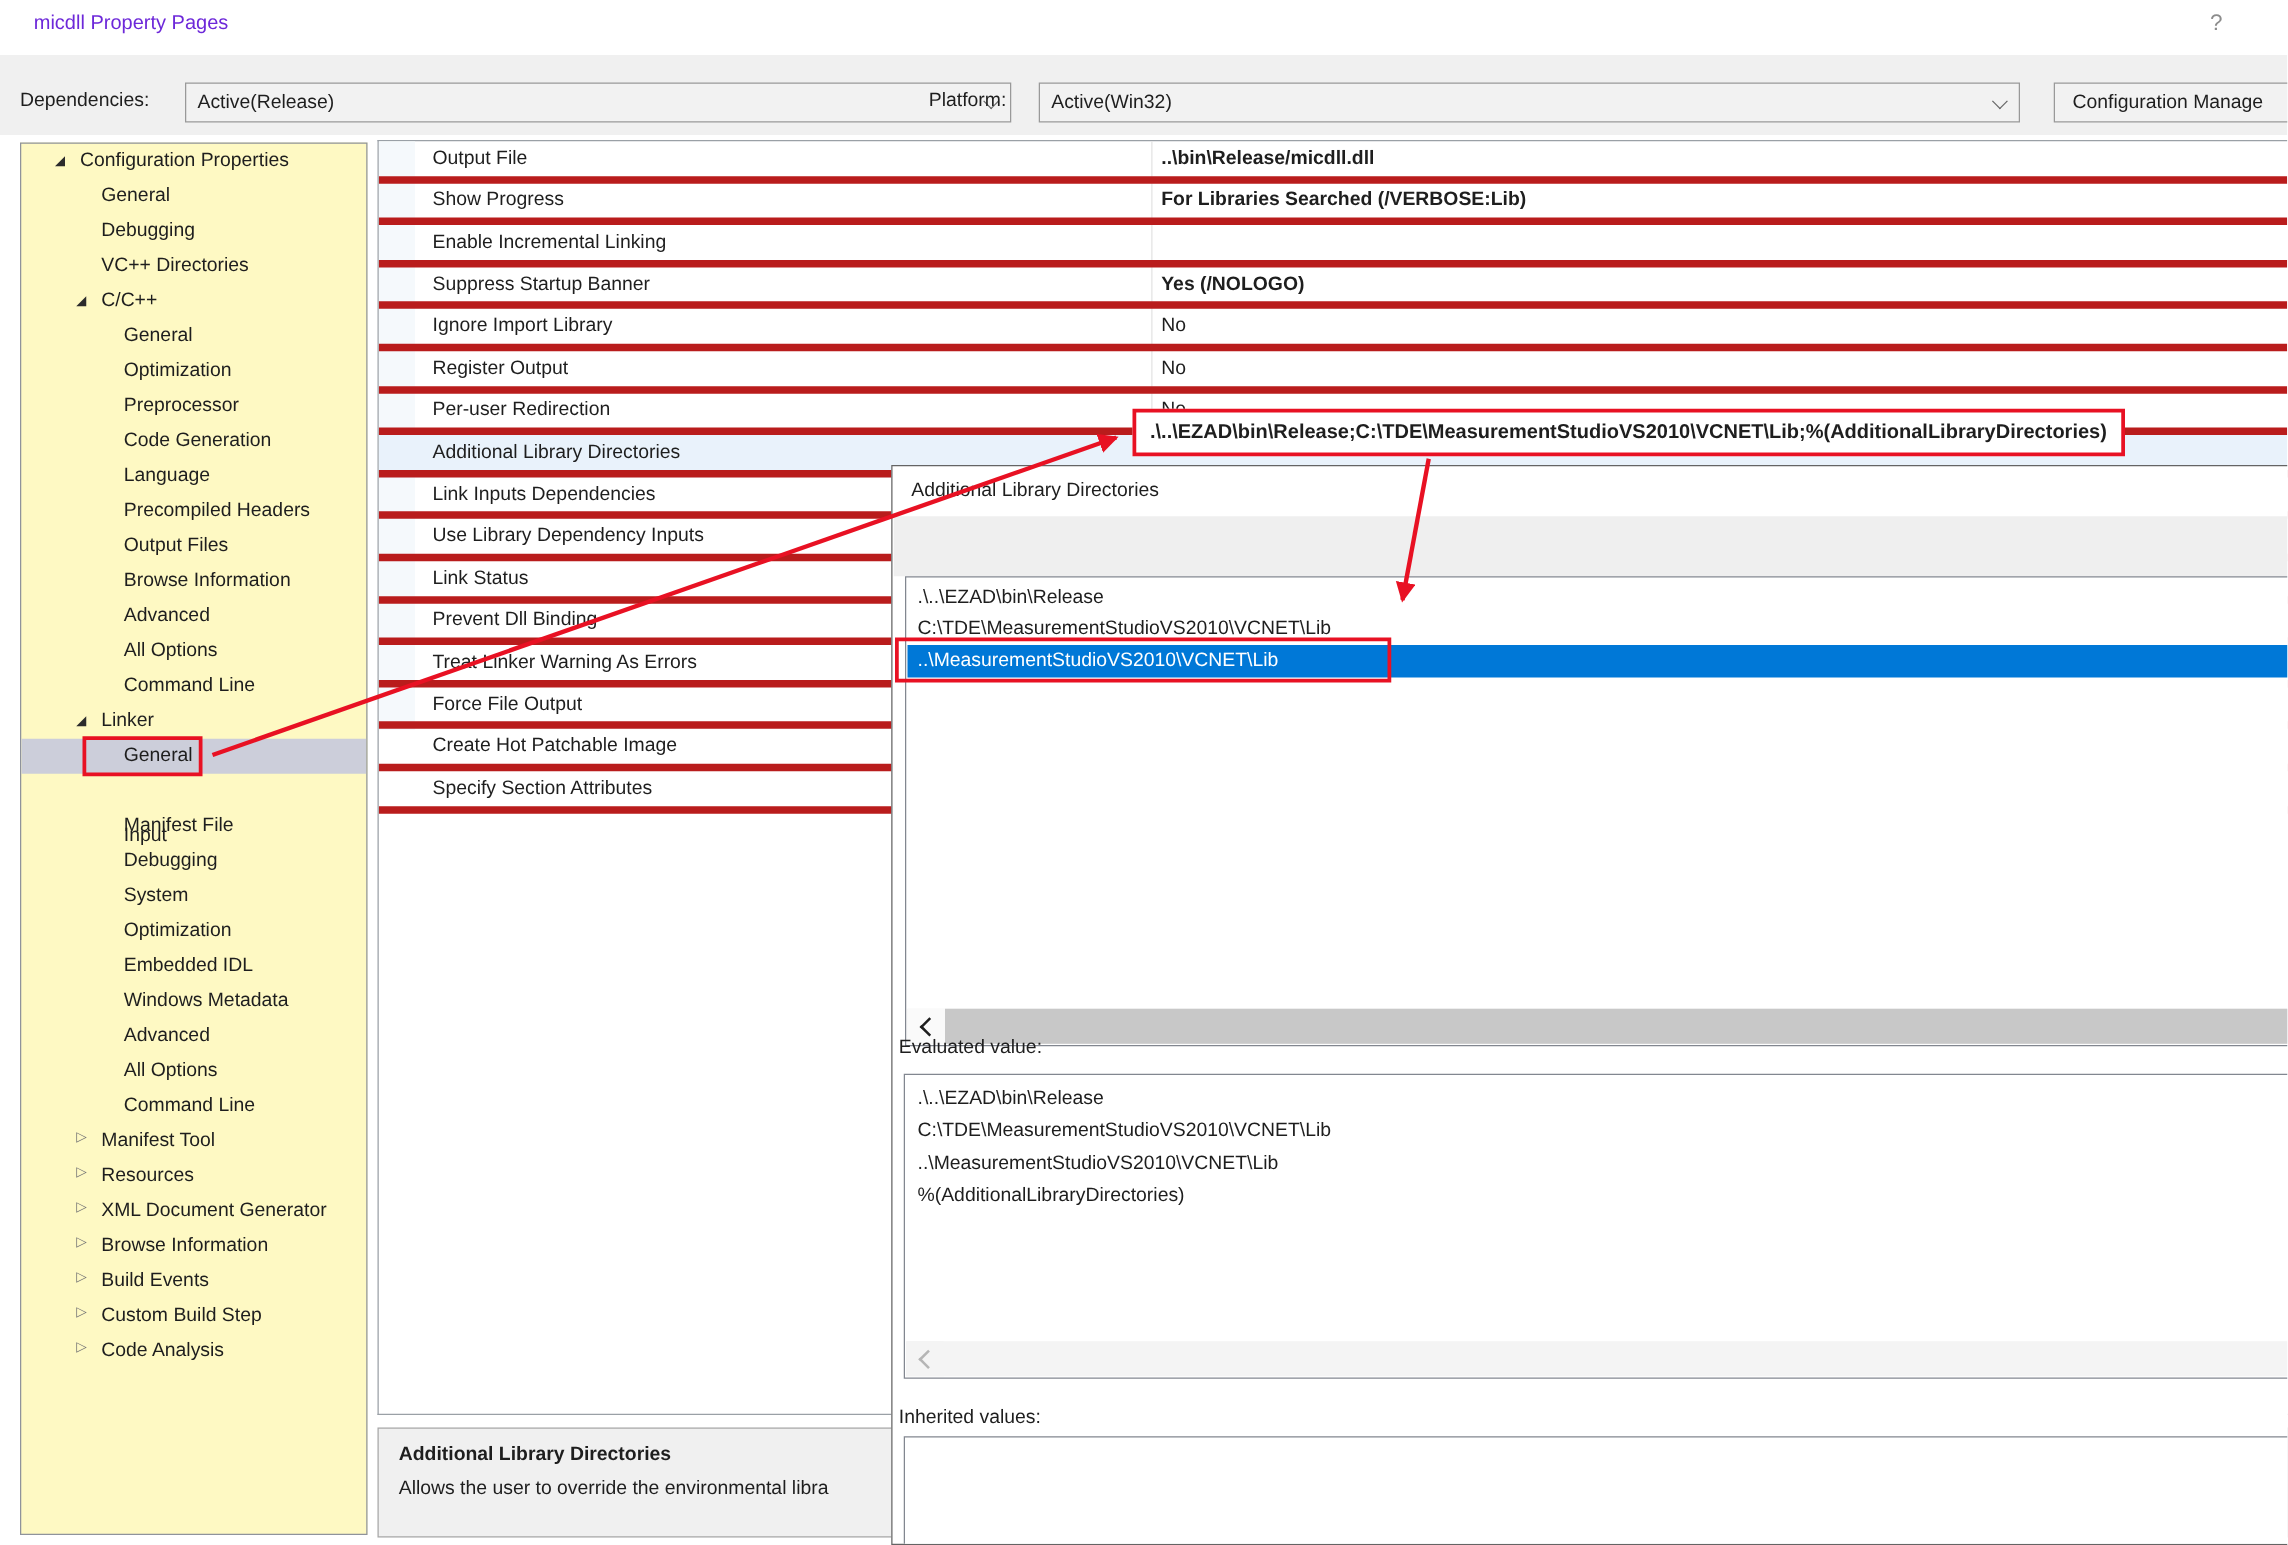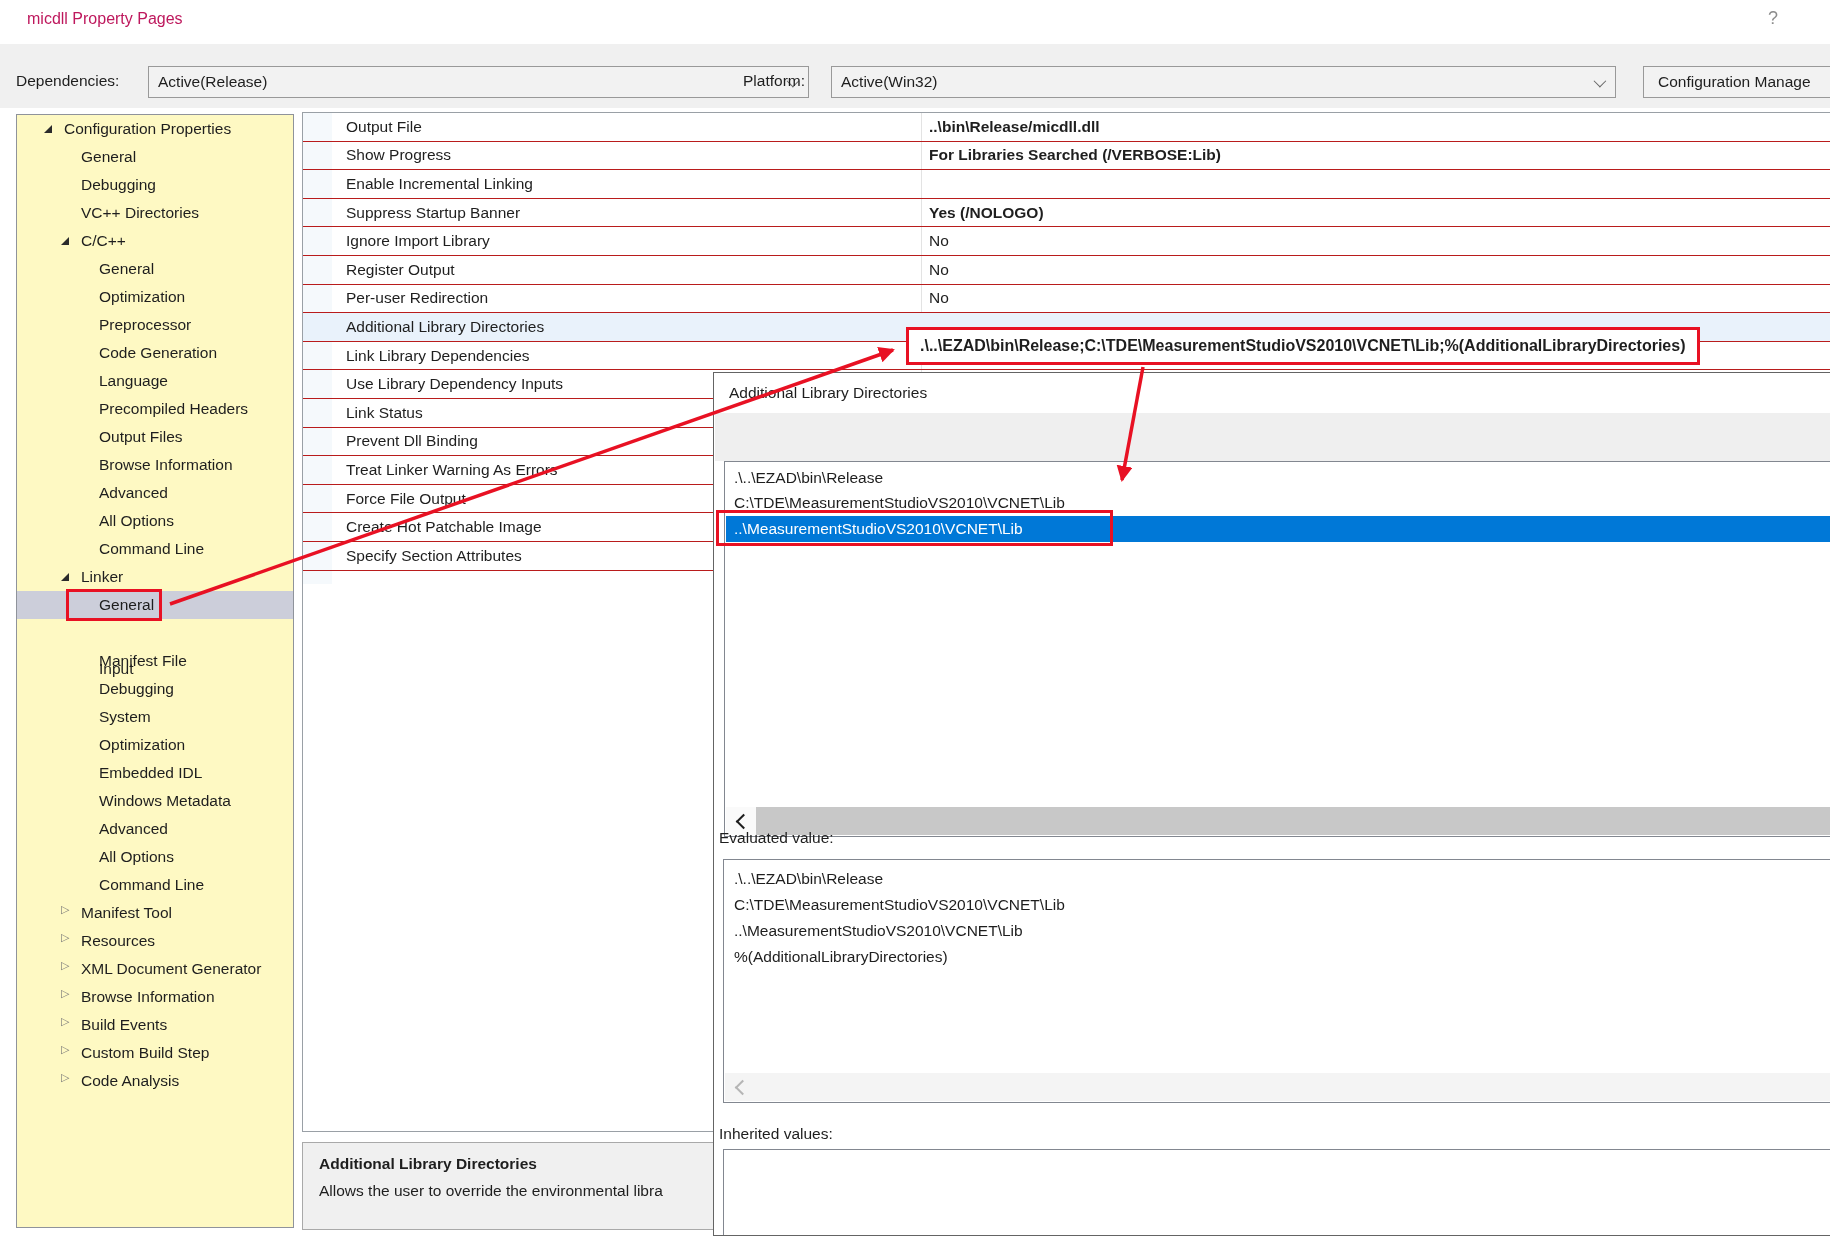--- a/index.html
+++ b/index.html
@@ -1,21 +1,21 @@
 <!DOCTYPE html>
 <html><head>
 <meta charset="utf-8">
 <style>
   html,body{margin:0;padding:0;background:#fff;}
   #canvas{position:relative;width:1830px;height:1236px;background:#ffffff;overflow:hidden;
           font-family:"Liberation Sans","DejaVu Sans",sans-serif;font-size:15.5px;color:#1e1e1e;}
   .abs{position:absolute;}
 
   
-  #window-title{left:27px;top:10px;color:#be185d;font-size:16px;}
+  #window-title{left:27px;top:10px;color:#6d28d9;font-size:16px;}
   #help-icon{left:1768px;top:8px;color:#8c8c8c;font-size:18px;cursor:default;}
   #header-band{left:0;top:44px;width:1830px;height:64px;background:#f0f0f0;}
   .hdr-label{top:72px;color:#1e1e1e;}
   .combo{position:absolute;top:66px;height:32px;background:#f2f2f2;border:1px solid #999;
          display:flex;align-items:center;padding-left:9px;box-sizing:border-box;}
   .combo .chev{position:absolute;right:12px;top:11px;width:8px;height:8px;
                border-right:1.5px solid #666;border-bottom:1.5px solid #666;transform:rotate(45deg) translateY(-2px);}
   #config-manager-btn{position:absolute;left:1643px;top:66px;width:230px;height:32px;background:#f2f2f2;
         border:1px solid #999;box-sizing:border-box;display:flex;align-items:center;padding-left:14px;}
 
@@ -24,21 +24,21 @@
   .tree-item{position:relative;height:28px;display:flex;align-items:center;white-space:nowrap;cursor:default;}
   .tree-item.sel{background:#ccceda;}
   .glyph-exp{width:0;height:0;border-bottom:8px solid #2b2b2b;border-left:8px solid transparent;position:absolute;top:10px;}
   .glyph-col{position:absolute;top:4px;font-family:"DejaVu Sans",sans-serif;font-size:11px;color:#767676;}
   .tree-label{position:absolute;top:4.5px;}
 
   
   #grid-panel{left:302px;top:112px;width:1528px;height:1020px;background:#fff;border:1px solid #9aa0a6;border-right:none;box-sizing:border-box;overflow:hidden;}
   #grid-margin-strip{left:0;top:0;width:29px;height:471px;background:#f5f9fc;}
   #grid-divider{left:618px;top:0;width:1px;height:1020px;background:#e3e3e3;}
-  .grid-row{position:relative;height:27.6px;border-bottom:1px solid #b91c1c;display:flex;}
+  .grid-row{position:relative;height:27.6px;border-bottom:6px solid #b91c1c;display:flex;}
   .grid-row.sel{background:#e9f2fb;}
   .gname{width:618px;box-sizing:border-box;padding-left:43px;display:flex;align-items:center;white-space:nowrap;}
   .gvalue{flex:1;box-sizing:border-box;padding-left:8px;display:flex;align-items:center;white-space:nowrap;}
   .gvalue.bold{font-weight:bold;}
 
   
   #boxed-value{left:906px;top:327px;width:794px;height:38px;background:#fff;border:3px solid #e81123;
                box-sizing:border-box;display:flex;align-items:center;padding-left:11px;font-weight:bold;font-size:16px;
                white-space:nowrap;overflow:hidden;z-index:25;}
   #tree-redbox{left:66px;top:589px;width:96px;height:32px;border:3px solid #e81123;box-sizing:border-box;z-index:55;}
@@ -240,21 +240,21 @@
         </div>
         <div class="grid-row">
           <div class="gname">Per-user Redirection</div>
           <div class="gvalue">No</div>
         </div>
         <div class="grid-row sel">
           <div class="gname">Additional Library Directories</div>
           <div class="gvalue"></div>
         </div>
         <div class="grid-row">
-          <div class="gname">Link Library Dependencies</div>
+          <div class="gname">Link Inputs Dependencies</div>
           <div class="gvalue">No</div>
         </div>
         <div class="grid-row">
           <div class="gname">Use Library Dependency Inputs</div>
           <div class="gvalue"></div>
         </div>
         <div class="grid-row">
           <div class="gname">Link Status</div>
           <div class="gvalue"></div>
         </div>

